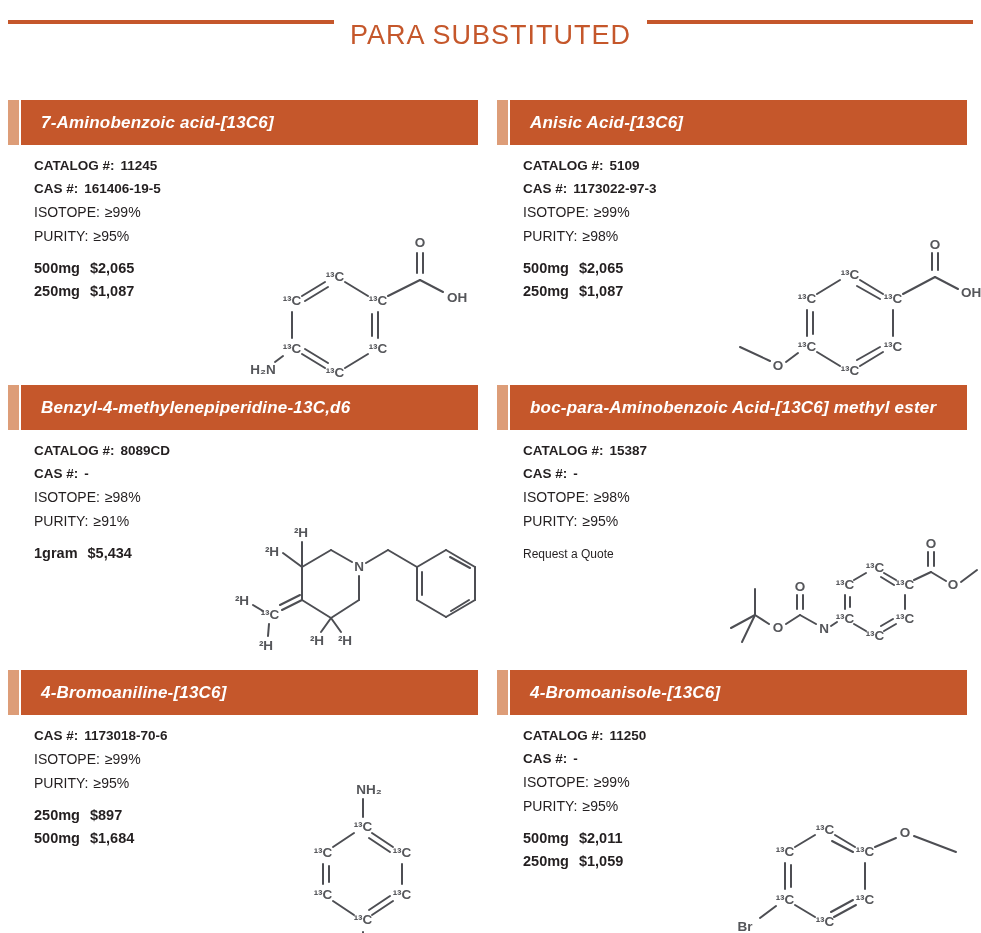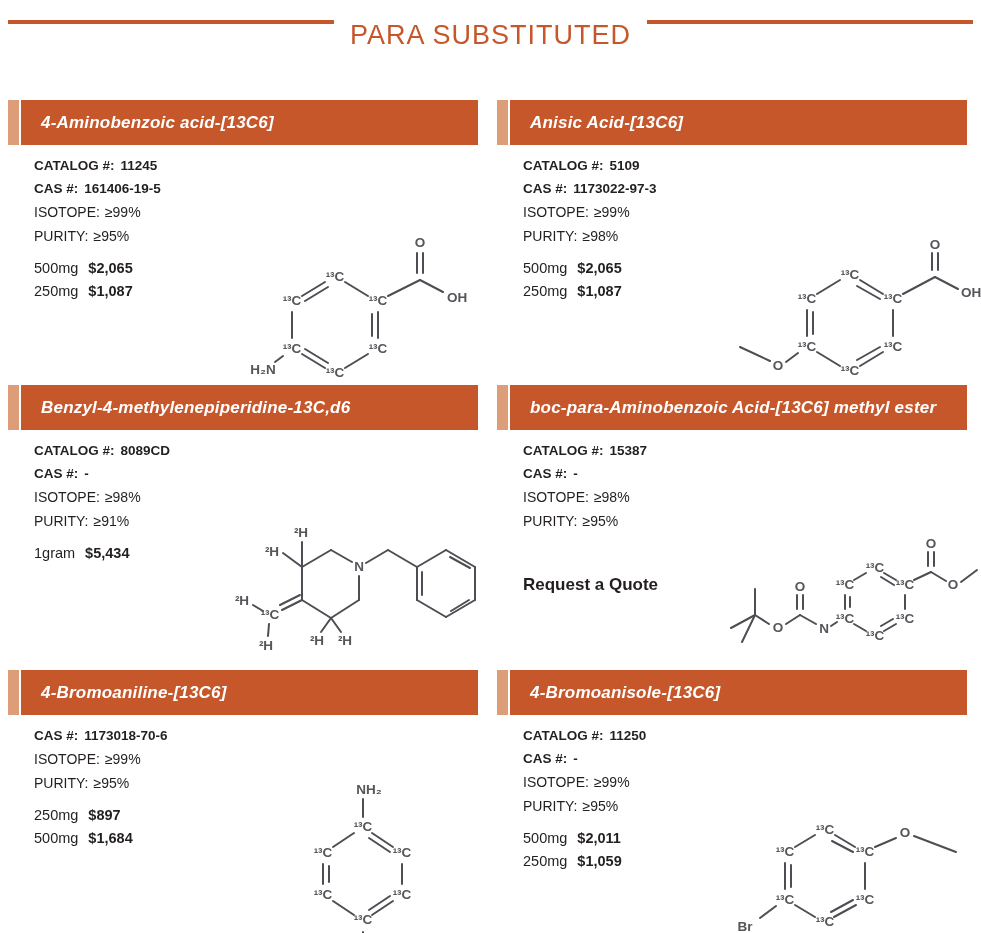--- a/index.html
+++ b/index.html
@@ -44,23 +44,23 @@
   }
   .card-body{position:relative;padding:13px 0 0 26px;}
   .row{font-size:13.5px;line-height:15px;}
   .row.bold-row{font-weight:bold;margin-bottom:8px;}
   .row .lbl{margin-right:6px;}
   .spec-row{font-size:14px;margin-bottom:8px;}
   .spec-row .lbl{margin-right:5px;}
   .spec-block{}
   .price-block{margin-top:16px;}
   .price-row{font-size:14.5px;margin-bottom:7px;}
-  .price-row .size{font-weight:400;margin-right:10px;margin-top:26px;}
+  .price-row .size{font-weight:700;margin-right:10px;margin-top:26px;}
   .price-row .price{font-weight:bold;}
-  .quote-link{font-size:17px;font-weight:bold;margin-top:38px;display:inline-block;}
+  .quote-link{font-size:12px;font-weight:normal;margin-top:10px;display:inline-block;}
   
   .molecule{position:absolute;overflow:visible;}
   .molecule line{stroke:var(--bond);stroke-width:2;stroke-linecap:round;}
   .molecule text{
     fill:#55565a;font-weight:bold;font-size:13.5px;
     font-family:"Liberation Sans","DejaVu Sans",sans-serif;
     text-anchor:middle;
   }
   .mol-1{left:222px;top:80px;}
   .mol-2{left:233px;top:90px;}
@@ -77,21 +77,21 @@
   <h1 class="page-title">PARA SUBSTITUTED</h1>
   <div class="divider"></div>
 </div>
 
 <div class="cards">
 
   <div class="card">
     <div class="card-header">
       <div class="accent-strip"></div>
       <div class="header-bar">
-        <span class="card-title">4-Aminobenzoic acid-[13C6]</span>
+        <span class="card-title">7-Aminobenzoic acid-[13C6]</span>
       </div>
     </div>
     <div class="card-body">
       <div class="row bold-row"><span class="lbl">CATALOG #:</span><span class="val">11245</span></div>
       <div class="row bold-row"><span class="lbl">CAS #:</span><span class="val">161406-19-5</span></div>
       <div class="spec-block">
         <div class="spec-row"><span class="lbl">ISOTOPE:</span><span>≥99%</span></div>
         <div class="spec-row"><span class="lbl">PURITY:</span><span>≥95%</span></div>
       </div>
       <div class="price-block">

